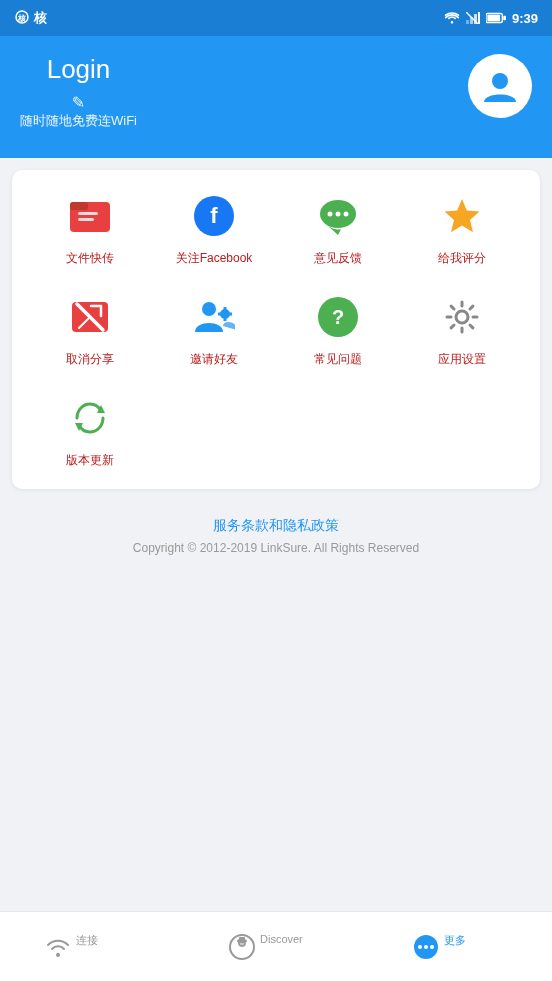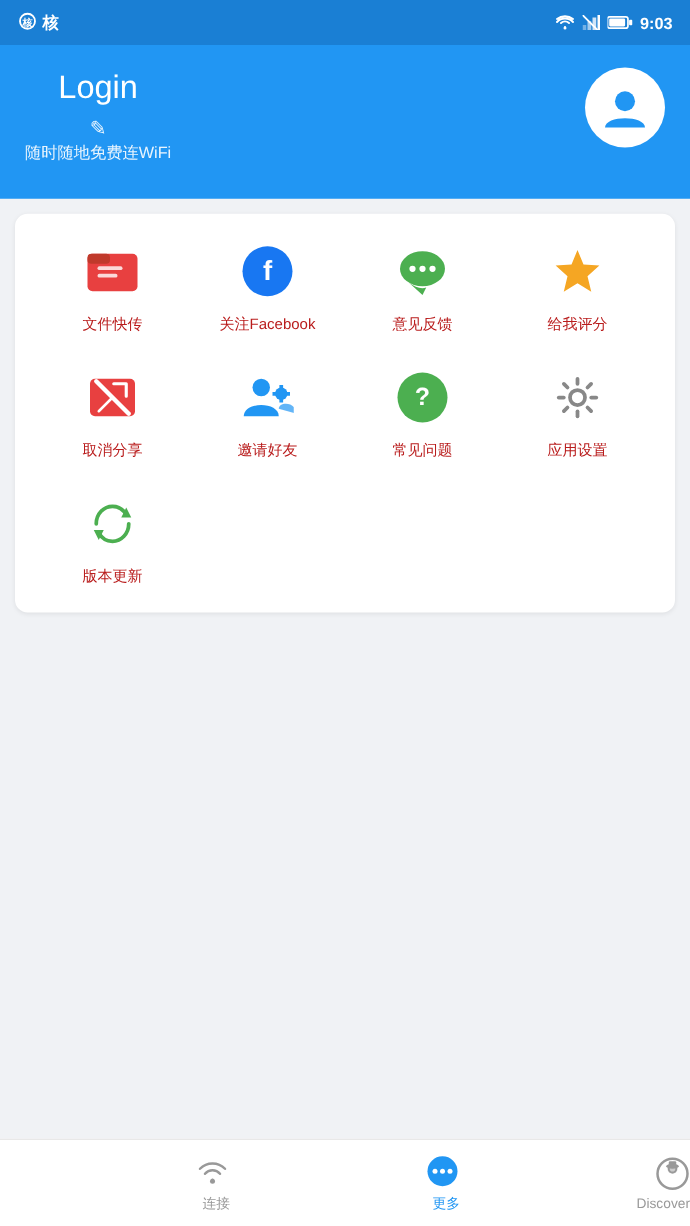--- a/index.html
+++ b/index.html
@@ -134,22 +134,22 @@
       width: 552px;
       height: 70px;
       background: white;
       border-top: 1px solid #e8e8e8;
       display: flex;
       align-items: center;
       justify-content: space-around;
     }
     .nav-item {
       display: flex;
-      flex-direction: column;
-      align-items: flex-end;
+      flex-direction: row;
+      align-items: flex-start;
       gap: 4px;
       cursor: pointer;
       flex: 1;
       padding-left: 44px;
     }
     .nav-label {
       font-size: 11px;
       color: #999;
     }
     .nav-label.active {
@@ -203,21 +203,21 @@
       <rect x="8" y="2" width="3" height="10" fill="white" opacity="0.8"></rect>
       <rect x="12" y="0" width="2" height="12" fill="white"></rect>
       <line x1="0" y1="0" x2="14" y2="14" stroke="white" stroke-width="1.5"></line>
     </svg>
 
     <svg width="20" height="12" viewBox="0 0 22 12">
       <rect x="0" y="1" width="18" height="10" rx="2" stroke="white" stroke-width="1.5" fill="none"></rect>
       <rect x="1.5" y="2.5" width="14" height="7" rx="1" fill="white"></rect>
       <rect x="19" y="3.5" width="3" height="5" rx="1" fill="white"></rect>
     </svg>
-    <span>9:03</span>
+    <span>9:39</span>
   </div>
 </div>
 
 <div class="header">
   <div class="header-left">
     <div class="header-title">
       <span>Login</span>
       <span class="edit-icon">✎</span>
     </div>
     <div class="header-subtitle">随时随地免费连WiFi</div>
@@ -335,55 +335,59 @@
             <polygon points="32,8 36,16 28,16" fill="#4caf50"></polygon>
             <polygon points="10,34 6,26 14,26" fill="#4caf50"></polygon>
           </svg>
         </div>
         <span class="tool-label">版本更新</span>
       </div>
 
     </div>
   </div>
 
+  <div class="terms-section">
+    <div class="terms-link">服务条款和隐私政策</div>
+    <div class="copyright-text">Copyright © 2012-2019 LinkSure. All Rights Reserved</div>
+  </div>
 </div>
 
 <div class="bottom-nav">
 
   <div class="nav-item">
     <div class="nav-icon-wrap">
       <svg width="26" height="26" viewBox="0 0 26 26">
         <path d="M13 20 L13 20" stroke="#999" stroke-width="2.5" stroke-linecap="round"></path>
         <path d="M7 15 a8 8 0 0 1 12 0" stroke="#999" stroke-width="2" fill="none" stroke-linecap="round"></path>
         <path d="M3 11 a14 14 0 0 1 20 0" stroke="#999" stroke-width="2" fill="none" stroke-linecap="round"></path>
         <circle cx="13" cy="21" r="2" fill="#999"></circle>
       </svg>
     </div>
     <span class="nav-label">连接</span>
   </div>
 
   <div class="nav-item">
     <div class="nav-icon-wrap">
       <svg width="28" height="28" viewBox="0 0 28 28">
+        <circle cx="14" cy="14" r="12" stroke="#999" stroke-width="2" fill="none"></circle>
+        <circle cx="14" cy="10" r="4" fill="#999" opacity="0.5"></circle>
+        <ellipse cx="14" cy="10" rx="3" ry="3" fill="none" stroke="#999" stroke-width="1.5"></ellipse>
+
+        <ellipse cx="14" cy="8" rx="5" ry="2" fill="#999"></ellipse>
+        <rect x="11" y="4" width="6" height="5" rx="1" fill="#999"></rect>
+      </svg>
+    </div>
+    <span class="nav-label">Discover</span>
+  </div>
+
+  <div class="nav-item">
+    <div class="nav-icon-wrap">
+      <svg width="28" height="28" viewBox="0 0 28 28">
         <circle cx="14" cy="14" r="12" fill="#2196F3"></circle>
         <circle cx="8" cy="14" r="2" fill="white"></circle>
         <circle cx="14" cy="14" r="2" fill="white"></circle>
         <circle cx="20" cy="14" r="2" fill="white"></circle>
       </svg>
     </div>
     <span class="nav-label active">更多</span>
   </div>
 
-  <div class="nav-item">
-    <div class="nav-icon-wrap">
-      <svg width="28" height="28" viewBox="0 0 28 28">
-        <circle cx="14" cy="14" r="12" stroke="#999" stroke-width="2" fill="none"></circle>
-        <circle cx="14" cy="10" r="4" fill="#999" opacity="0.5"></circle>
-        <ellipse cx="14" cy="10" rx="3" ry="3" fill="none" stroke="#999" stroke-width="1.5"></ellipse>
-
-        <ellipse cx="14" cy="8" rx="5" ry="2" fill="#999"></ellipse>
-        <rect x="11" y="4" width="6" height="5" rx="1" fill="#999"></rect>
-      </svg>
-    </div>
-    <span class="nav-label">Discover</span>
-  </div>
-
 </div>
 
 </body></html>

